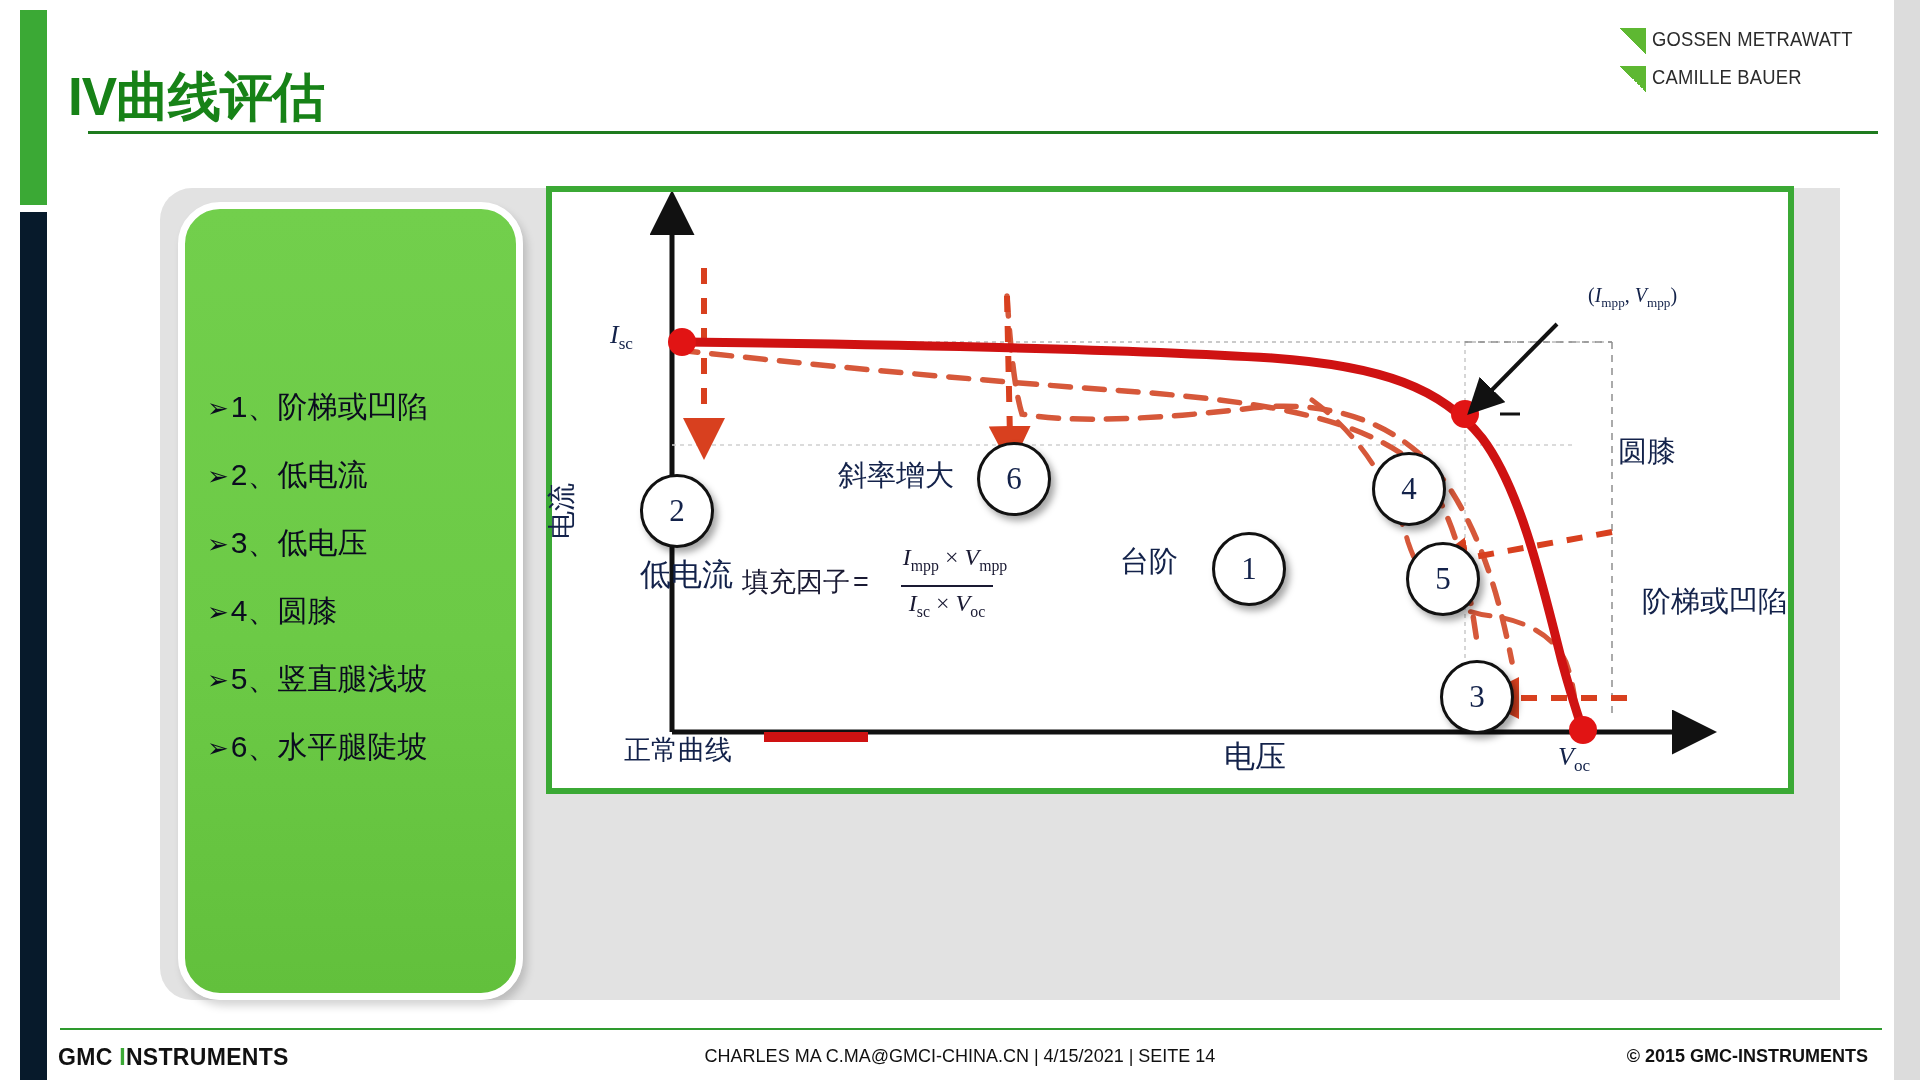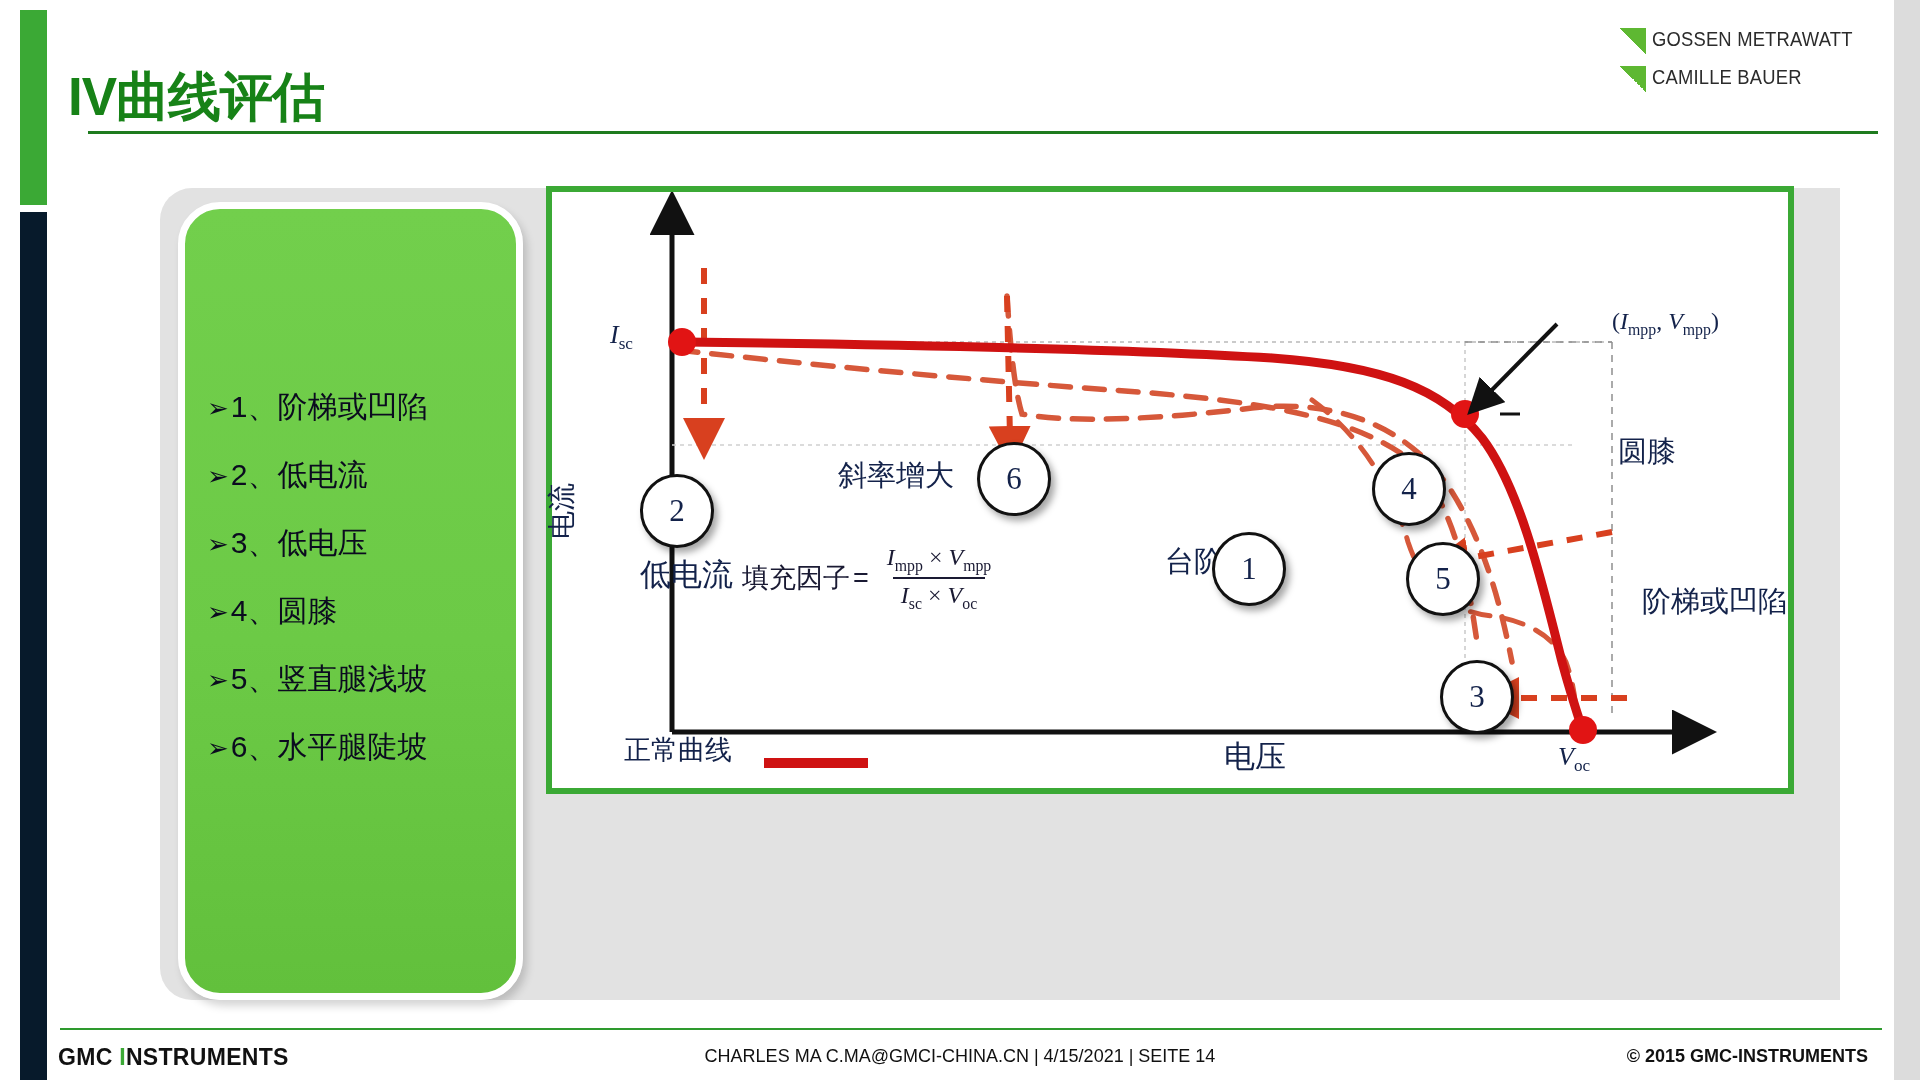--- a/index.html
+++ b/index.html
@@ -96,24 +96,24 @@
   .math-sub { font-size: .66em; vertical-align: sub; font-style: normal;
               font-family: "Liberation Serif", serif; }
 
   .formula {
     position: absolute; left: 190px; top: 352px;
     display: flex; align-items: center; color: #1a1a33; font-size: 27px;
   }
   .formula .lhs { font-family: "Liberation Sans", sans-serif; margin-right: 3px; }
   .frac { display: inline-flex; flex-direction: column; align-items: center;
           font-family: "Liberation Serif", serif; font-size: 24px; }
-  .frac .num { padding: 0 8px 2px 8px; }
+  .frac .num { padding: 0 8px 10px 8px; margin-left: 16px; }
   .frac .den { padding: 3px 8px 0 8px; border-top: 2px solid #1a1a33; }
 
-  .legend { position: absolute; left: 72px; top: 540px; display: flex; align-items: flex-end; gap: 8px; }
+  .legend { position: absolute; left: 72px; top: 540px; display: flex; align-items: flex-start; gap: 8px; }
   .legend-text { font-size: 27px; color: #13224a; margin-right: 24px; }
   .legend-swatch { width: 104px; height: 10px; background: #cf1212; }
 
   .y-axis-label {
     position: absolute; left: -18px; top: 300px;
     transform: rotate(-90deg); transform-origin: center;
     font-size: 28px; color: #13224a;
   }
 
   
@@ -239,26 +239,26 @@
     </svg>
 
     <div class="chart-label" style="left:58px; top:128px; font-size:26px;">
       <span class="math-i">I</span><span class="math-sub">sc</span>
     </div>
 
     <div class="chart-label" style="left:1006px; top:550px; font-size:26px;">
       <span class="math-i">V</span><span class="math-sub">oc</span>
     </div>
 
-    <div class="chart-label" style="left:1060px; top:92px; font-size:24px;margin-top:24px;">
+    <div class="chart-label" style="left:1036px; top:92px; font-size:20px;">
       (<span class="math-i">I</span><span class="math-sub">mpp</span>,&nbsp;<span class="math-i">V</span><span class="math-sub">mpp</span>)
     </div>
 
     <div class="chart-label cjk" style="left:286px; top:264px; font-size:29px;text-align:right;">斜率增大</div>
-    <div class="chart-label cjk" style="left:568px; top:350px; font-size:29px;margin-left:45px;">台阶</div>
+    <div class="chart-label cjk" style="left:568px; top:350px; font-size:29px;">台阶</div>
     <div class="chart-label cjk" style="left:88px; top:362px; font-size:31px;">低电流</div>
     <div class="chart-label cjk" style="left:1066px; top:240px; font-size:29px;">圆膝</div>
     <div class="chart-label cjk" style="left:1090px; top:390px; font-size:29px;">阶梯或凹陷</div>
 
     <div class="chart-label cjk y-axis-label">电流</div>
     <div class="chart-label cjk" style="left:672px; top:544px; font-size:31px;">电压</div>
 
     <div class="mk" style="left:88px;  top:282px;">2</div>
     <div class="mk" style="left:425px; top:250px;">6</div>
     <div class="mk" style="left:660px; top:340px;">1</div>

